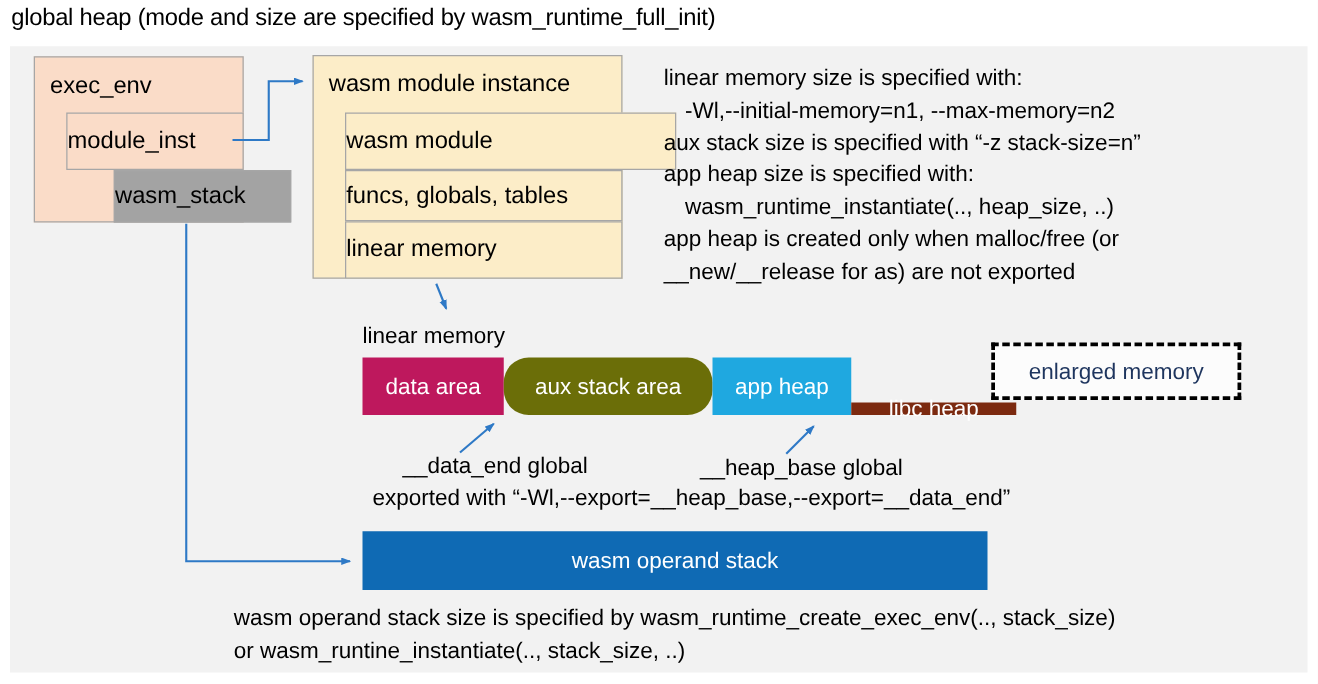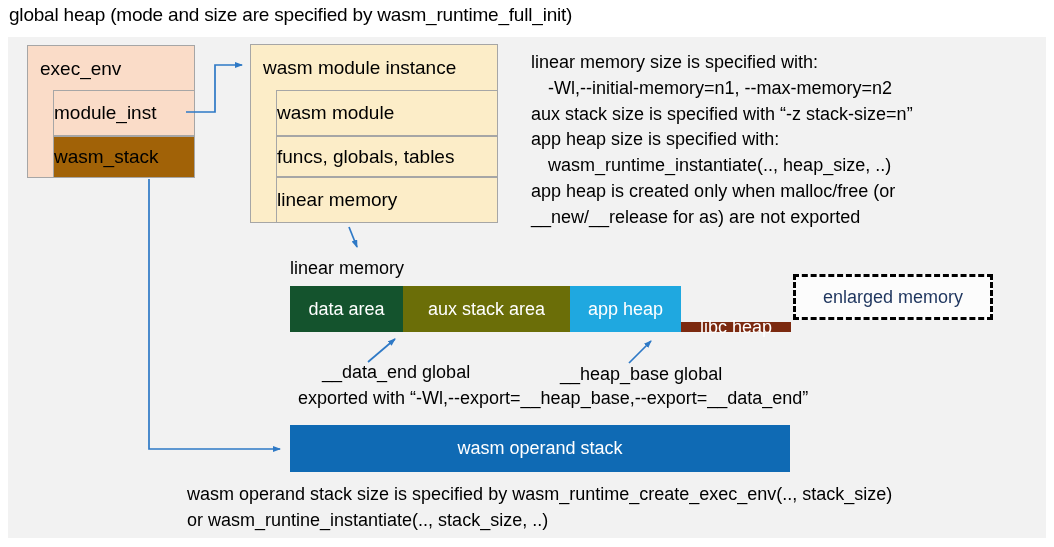--- a/index.html
+++ b/index.html
@@ -8,29 +8,29 @@
   .abs{position:absolute;}
   #title{left:9px;top:4px;font-size:19px;font-weight:400;letter-spacing:-0.2px;}
   #panel{left:8px;top:37px;width:1038px;height:501px;}
   .box{position:absolute;border:1px solid #a6a6a6;box-sizing:border-box;font-size:19px;}
   .box-header{padding:12px 0 0 12px;}
   .inner-row{display:flex;align-items:center;padding-left:0;box-sizing:border-box;}
   #exec-env{left:27px;top:45px;width:168px;height:133px;}
   #row-module-inst{left:53px;top:90px;width:142px;height:46px;}
   #row-wasm-stack{left:53px;top:136px;width:142px;height:42px;}
   #mod-inst{left:250px;top:44px;width:248px;height:179px;}
-  #row-wasm-module{left:276px;top:90px;width:222px;height:46px;}
+  #row-wasm-module{left:276px;top:90px;width:265px;height:46px;}
   #row-funcs{left:276px;top:136px;width:222px;height:41px;}
   #row-linmem{left:276px;top:177px;width:222px;height:46px;}
   #notes-right{left:531px;top:50px;width:515px;font-size:18px;line-height:25.8px;}
   #notes-right .indent{padding-left:17px;}
   #linmem-label{left:290px;top:258px;font-size:18px;}
   #membar{left:290px;top:286px;height:46px;display:flex;}
   .seg{display:flex;align-items:center;justify-content:center;color:#fff;font-size:18px;white-space:nowrap;}
-  .seg-data{width:113px;} .seg-aux{width:167px;} .seg-app{width:111px;} .seg-libc{width:110px;margin-top:36px;}
+  .seg-data{width:113px;} .seg-aux{width:167px;} .seg-app{width:111px;} .seg-libc{width:132px;margin-top:36px;}
   #enlarged{left:793px;top:274px;width:200px;height:46px;border:3px dashed #000;box-sizing:border-box;
             display:flex;align-items:center;justify-content:center;font-size:18px;}
   #lbl-data-end{left:322px;top:362px;font-size:18px;}
   #lbl-heap-base{left:560px;top:364px;font-size:18px;}
   #lbl-exported{left:298px;top:388px;font-size:18px;white-space:nowrap;}
   #operand-bar{left:290px;top:425px;width:500px;height:47px;display:flex;align-items:center;
                justify-content:center;color:#ffffff;font-size:18px;}
   #notes-bottom{left:187px;top:481px;font-size:18px;line-height:26px;}
   #arrows{left:0;top:0;width:1054px;height:547px;pointer-events:none;}
   #arrows polyline,#arrows line{fill:none;stroke-width:1.7px;}
@@ -43,21 +43,21 @@
   <div id="title" class="abs">global heap (mode and size are specified by wasm_runtime_full_init)</div>
 
   <div id="panel" class="abs" style="background-color: rgb(242, 242, 242);"></div>
 
   <div id="exec-env" class="box" style="background-color: rgb(250, 220, 200);">
     <div class="box-header">exec_env</div>
   </div>
   <div id="row-module-inst" class="box inner-row" style="background-color: rgb(250, 220, 200);">
     <span>module_inst</span>
   </div>
-  <div id="row-wasm-stack" class="box inner-row" style="background-color: #a16207;">
+  <div id="row-wasm-stack" class="box inner-row" style="background-color: #a3a3a3; margin-left: 38px;">
     <span>wasm_stack</span>
   </div>
 
   <div id="mod-inst" class="box" style="background-color: rgb(252, 237, 200);">
     <div class="box-header">wasm module instance</div>
   </div>
   <div id="row-wasm-module" class="box inner-row" style="background-color: rgb(252, 237, 200);">
     <span>wasm module</span>
   </div>
   <div id="row-funcs" class="box inner-row" style="background-color: rgb(252, 237, 200);">
@@ -72,24 +72,24 @@
     <div class="indent">-Wl,--initial-memory=n1, --max-memory=n2</div>
     <div>aux stack size is specified with “-z stack-size=n”</div>
     <div>app heap size is specified with:</div>
     <div class="indent">wasm_runtime_instantiate(.., heap_size, ..)</div>
     <div>app heap is created only when malloc/free (or</div>
     <div>__new/__release for as) are not exported</div>
   </div>
 
   <div id="linmem-label" class="abs">linear memory</div>
   <div id="membar" class="abs">
-    <div class="seg seg-data" style="background-color: #14532d;">
+    <div class="seg seg-data" style="background-color: #be185d;">
       <span>data area</span>
     </div>
-    <div class="seg seg-aux" style="background-color: rgb(107, 110, 8);">
+    <div class="seg seg-aux" style="background-color: rgb(107, 110, 8); border-radius: 20px;">
       <span>aux stack area</span>
     </div>
     <div class="seg seg-app" style="background-color: rgb(31, 168, 224);">
       <span>app heap</span>
     </div>
     <div class="seg seg-libc" style="background-color: rgb(124, 42, 16);">
       <span>libc heap</span>
     </div>
   </div>
   <div id="enlarged" class="abs" style="background-color: rgb(252, 252, 252); color: rgb(30, 53, 94);">

